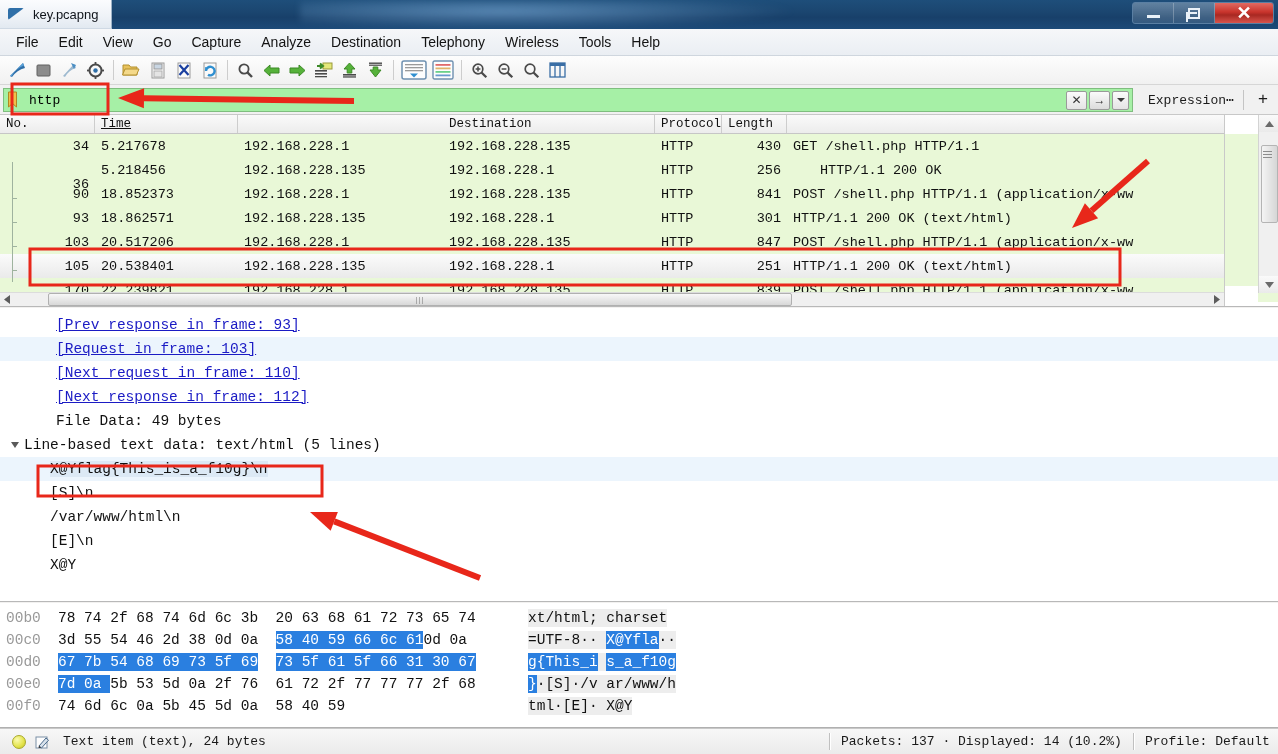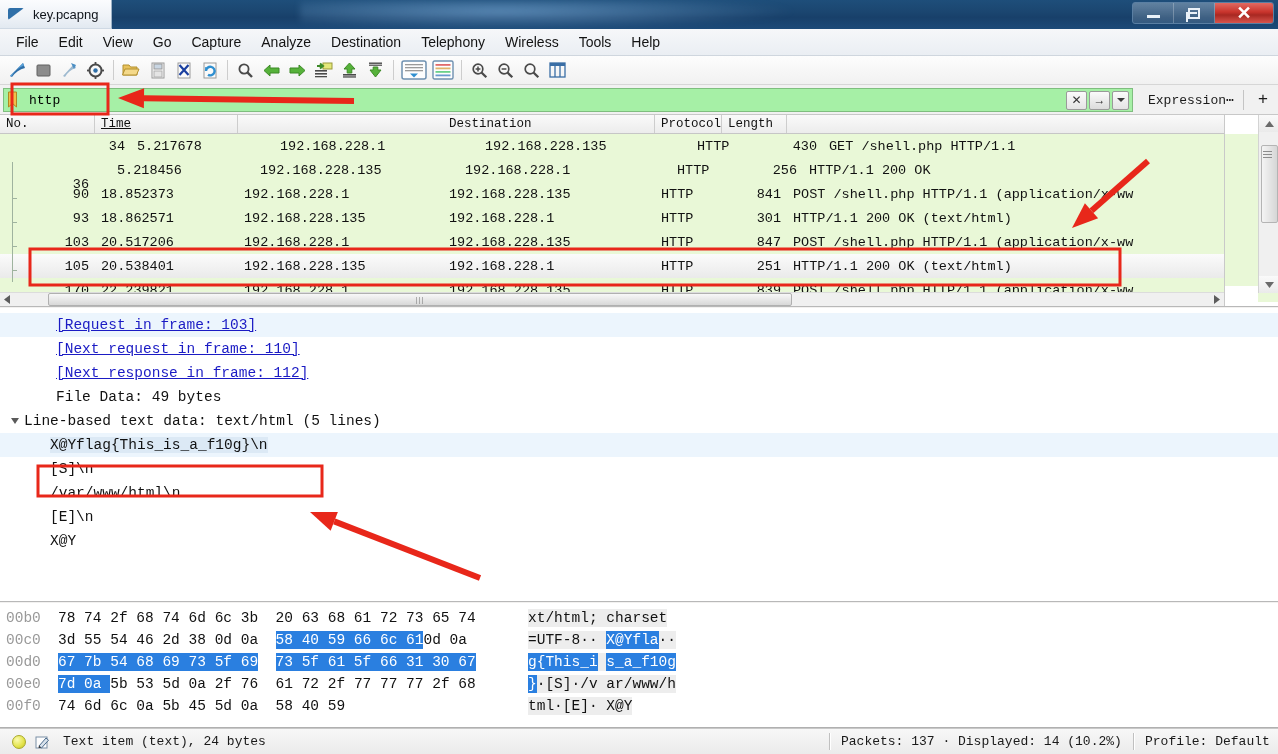--- a/index.html
+++ b/index.html
@@ -493,36 +493,36 @@
     <div class="pl-header" id="pl-header">
         <div class="pl-th" style="width: 95px;">No.</div>
         <div class="pl-th" style="width: 143px; text-decoration: underline;">Time</div>
         <div class="pl-th" style="width: 205px; margin-top: 44px;">Source</div>
         <div class="pl-th" style="width: 212px;">Destination</div>
         <div class="pl-th" style="width: 67px;">Protocol</div>
         <div class="pl-th" style="width: 65px;">Length</div>
       </div>
     <div class="pl-body" id="pl-body">
         <div class="pl-row">
-          <div class="pl-cell num" style="width: 95px; margin-left: 36px;">34</div>
+          <div class="pl-cell num" style="width: 95px;">34</div>
           <div class="pl-cell" style="width: 143px;">5.217678</div>
           <div class="pl-cell" style="width: 205px;">192.168.228.1</div>
           <div class="pl-cell" style="width: 212px;">192.168.228.135</div>
           <div class="pl-cell" style="width: 67px;">HTTP</div>
           <div class="pl-cell len" style="width: 65px;">430</div>
           <div class="pl-cell" style="width: 437px;">GET /shell.php HTTP/1.1</div>
         </div>
         <div class="pl-row">
           <div class="pl-cell num" style="width: 95px; margin-top: 28px;">36</div>
-          <div class="pl-cell" style="width: 143px; margin-left: 16px;">5.218456</div>
+          <div class="pl-cell" style="width: 143px;">5.218456</div>
           <div class="pl-cell" style="width: 205px;">192.168.228.135</div>
           <div class="pl-cell" style="width: 212px;">192.168.228.1</div>
           <div class="pl-cell" style="width: 67px;">HTTP</div>
           <div class="pl-cell len" style="width: 65px;">256</div>
-          <div class="pl-cell" style="width: 437px;">HTTP/1.1 200 OK</div>
+          <div class="pl-cell" style="width: 437px; margin-left: 27px;">HTTP/1.1 200 OK</div>
         </div>
         <div class="pl-row">
           <div class="pl-cell num" style="width: 95px;">90</div>
           <div class="pl-cell" style="width: 143px;">18.852373</div>
           <div class="pl-cell" style="width: 205px;">192.168.228.1</div>
           <div class="pl-cell" style="width: 212px;">192.168.228.135</div>
           <div class="pl-cell" style="width: 67px;">HTTP</div>
           <div class="pl-cell len" style="width: 65px;">841</div>
           <div class="pl-cell" style="width: 437px;">POST /shell.php HTTP/1.1  (application/x-ww</div>
         </div>
@@ -597,20 +597,24 @@
       </div>
       <div class="hs-arrow">
         <svg width="6" height="9" viewBox="0 0 6 9">
             <path d="M6 4.5 L0 0 L0 9z" fill="#5c5c5c"></path>
           </svg>
       </div>
     </div>
   </div>
 
   <div class="details" id="details-pane">
+      <div class="det-row">
+        <span class="det-indent" style="width: 56px;"></span>
+        <span class="det-link">[Prev response in frame: 93]</span>
+      </div>
       <div class="det-row hl">
         <span class="det-indent" style="width: 56px;"></span>
         <span class="det-link">[Request in frame: 103]</span>
       </div>
       <div class="det-row">
         <span class="det-indent" style="width: 56px;"></span>
         <span class="det-link">[Next request in frame: 110]</span>
       </div>
       <div class="det-row">
         <span class="det-indent" style="width: 56px;"></span>

